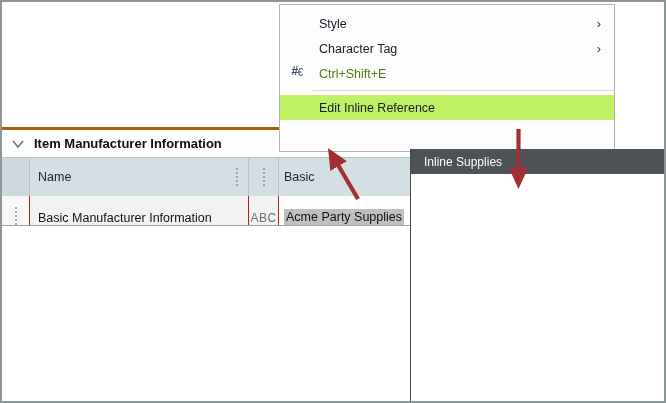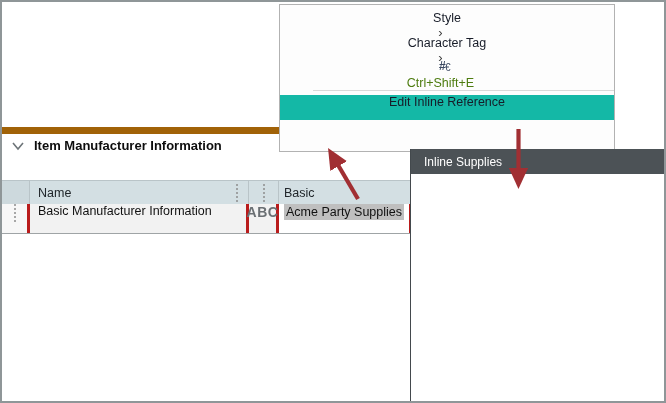--- a/index.html
+++ b/index.html
@@ -6,55 +6,55 @@
   html,body { background:#ffffff; }
   #root {
     position:relative; width:666px; height:403px;
     border:2px solid #8f9698; background:#ffffff; overflow:hidden;
     font-family:"Liberation Sans", sans-serif; color:#14181f;
   }
 
   
   #table-panel { position:absolute; left:0; top:125px; width:410px; z-index:1; }
   .section-header {
-    height:30px; border-top:7px solid #a16207; background:#ffffff;
+    height:30px; border-top:3px solid #a16207; background:#ffffff;
     display:flex; align-items:center; padding-left:9px;
   }
   .section-header .chev { width:14px; height:10px; margin-right:9px; }
   .section-title { font-size:13px; font-weight:bold; color:#0d0d0d; }
   .grid-row { display:flex; }
-  .hdr { height:24px; background:#d3dfe3;margin-top:23px; }
+  .hdr { height:39px; background:#d3dfe3; }
   .hdr .cell { border-right:1px solid #b9c4c8; border-top:1px solid #b9c4c8; display:flex; align-items:center; font-size:12.5px; color:#21272b; }
   .dat { height:30px; background:#f2f2f2; border-bottom:1px solid #9fa4a6; }
-  .dat .cell { border-right:3px solid #b91c1c; display:flex; align-items:flex-start; font-size:12.5px; color:#111; }
+  .dat .cell { border-right:1px solid #b91c1c; display:flex; align-items:flex-end; font-size:12.5px; color:#111; }
   .c0 { width:28px; justify-content:center; }
   .c1 { width:219px; padding-left:8px; }
   .c2 { width:30px; justify-content:center; }
   .c3 { flex:1; padding-left:5px; }
   .hdr .c0 { background:#cdd9dd; }
   .dat .c0 { background:#f7f7f7; }
   .dat .c3 { background:#ffffff; }
   .dots { display:flex; flex-direction:column; gap:2px; }
   .dots i { width:2px; height:2px; border-radius:50%; background:#8c8c8c; }
   .hdr .c1 .dots { margin-left:auto; margin-right:10px; }
-  .abc { font-size:14px; font-weight:bold; letter-spacing:.5px; color:#6a6f73; }
+  .abc { font-size:12px; font-weight:normal; letter-spacing:.5px; color:#6a6f73; }
   .sel-text { background:#bfbfbf; padding:1px 2px; }
 
   
   #context-menu {
     position:absolute; left:277px; top:2px; width:336px; height:148px;
     background:#fdfdfd; border:1px solid #b2b2b2; z-index:5;
     padding-top:6px; font-size:12.5px; color:#171c28;
   }
-  .mi { height:25px; display:flex; align-items:center;flex-direction:column; }
+  .mi { height:25px; display:flex; align-items:center; }
   .mi .gutter { width:39px; display:flex; justify-content:center; align-items:center; flex:none; }
   .mi .lab { flex:1; }
   .mi .rt { margin-right:13px; color:#4d7c0f; }
   .mi .subarrow { font-size:13px; color:#3c3c3c; }
-  .mi.hl { background:#14b8a6; }
+  .mi.hl { background:#bef264; }
   .msep { height:1px; background:#d9d9d9; margin:4px 0 4px 33px; }
   .spchar { position:relative; width:16px; height:15px; }
   .spchar .g1 { position:absolute; left:0; top:-2px; font-size:12px; font-weight:bold; color:#3c4a63; }
   .spchar .g2 { position:absolute; left:6px; top:1px; font-size:10px; color:#3c4a63; }
 
   
   #dialog {
     position:absolute; left:408px; top:147px; width:258px; height:256px;
     z-index:6; background:#ffffff; border-left:1px solid #43494d;
   }

